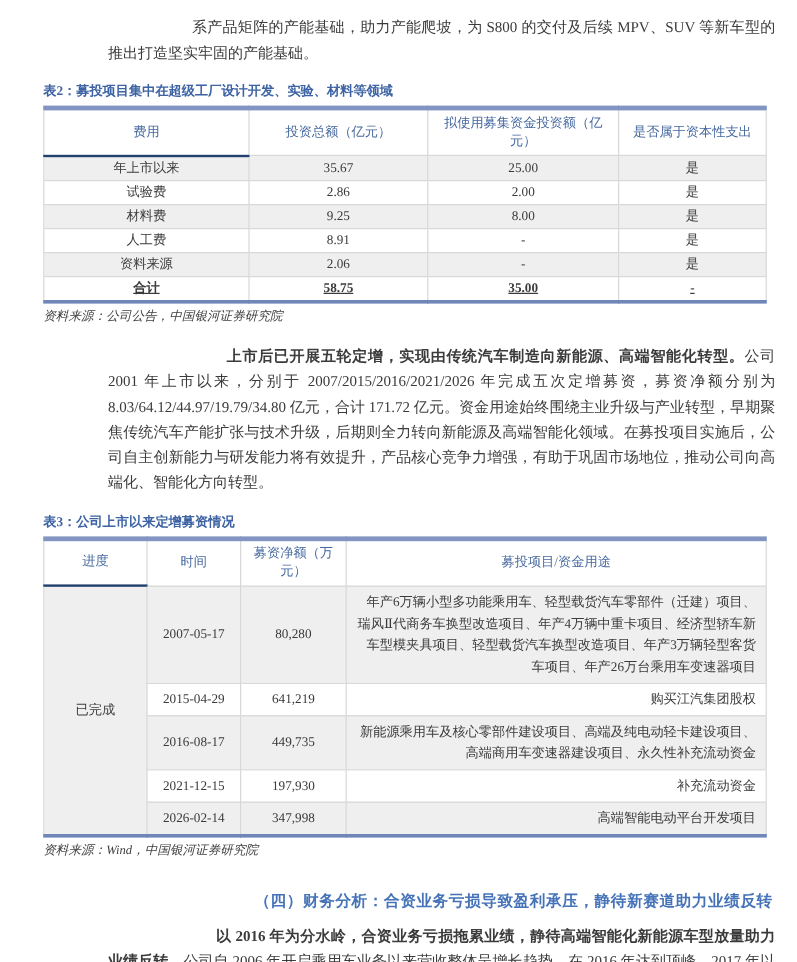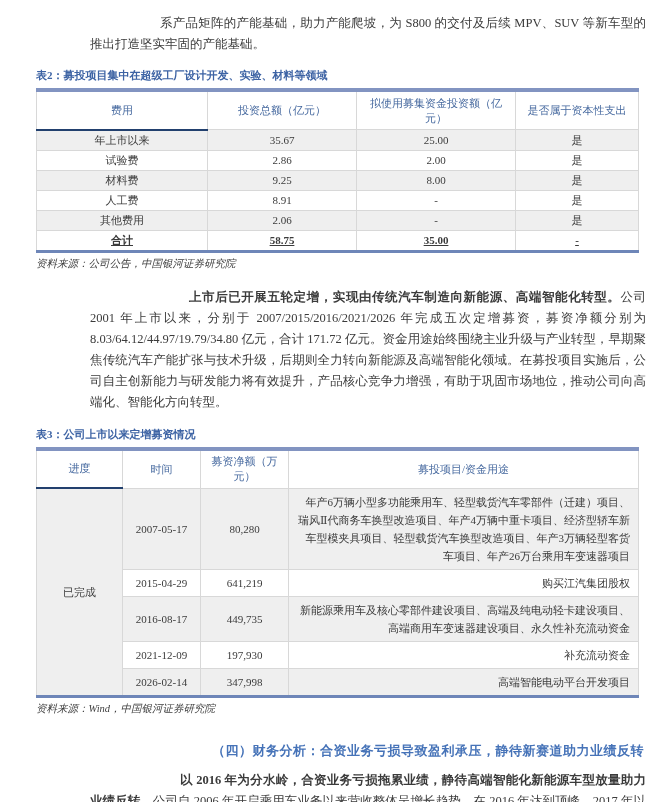--- a/index.html
+++ b/index.html
@@ -117,21 +117,21 @@
         <td>8.00</td>
         <td>是</td>
       </tr>
       <tr>
         <td>人工费</td>
         <td>8.91</td>
         <td>-</td>
         <td>是</td>
       </tr>
       <tr class="stripe">
-        <td>其他费用</td>
+        <td>资料来源</td>
         <td>2.06</td>
         <td>-</td>
         <td>是</td>
       </tr>
       <tr class="total">
         <td>合计</td>
         <td>58.75</td>
         <td>35.00</td>
         <td>-</td>
       </tr>
@@ -170,21 +170,21 @@
         <td>2015-04-29</td>
         <td>641,219</td>
         <td class="use">购买江汽集团股权</td>
       </tr>
       <tr class="stripe">
         <td>2016-08-17</td>
         <td>449,735</td>
         <td class="use">新能源乘用车及核心零部件建设项目、高端及纯电动轻卡建设项目、高端商用车变速器建设项目、永久性补充流动资金</td>
       </tr>
       <tr>
-        <td>2021-12-09</td>
+        <td>2021-12-15</td>
         <td>197,930</td>
         <td class="use">补充流动资金</td>
       </tr>
       <tr class="stripe">
         <td>2026-02-14</td>
         <td>347,998</td>
         <td class="use">高端智能电动平台开发项目</td>
       </tr>
     </tbody>
   </table>

